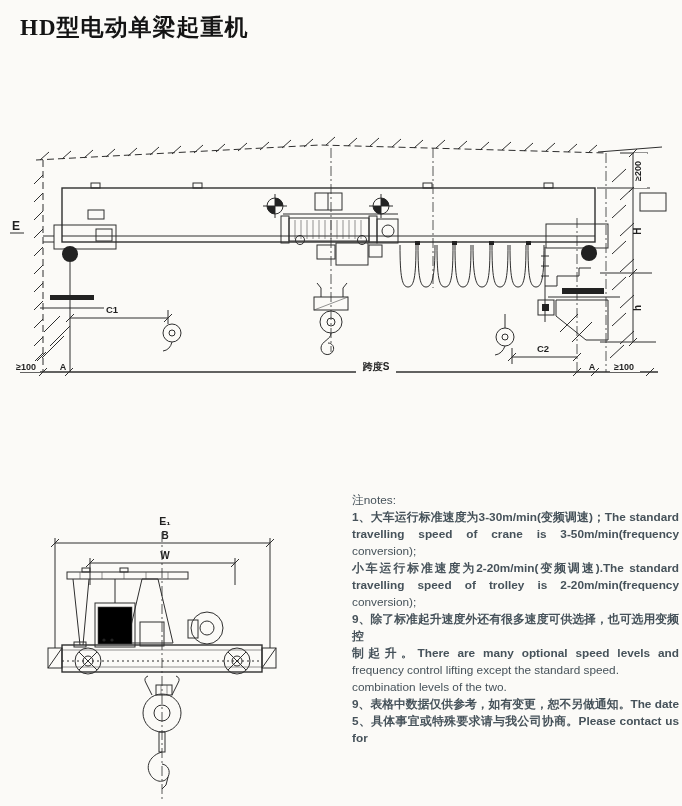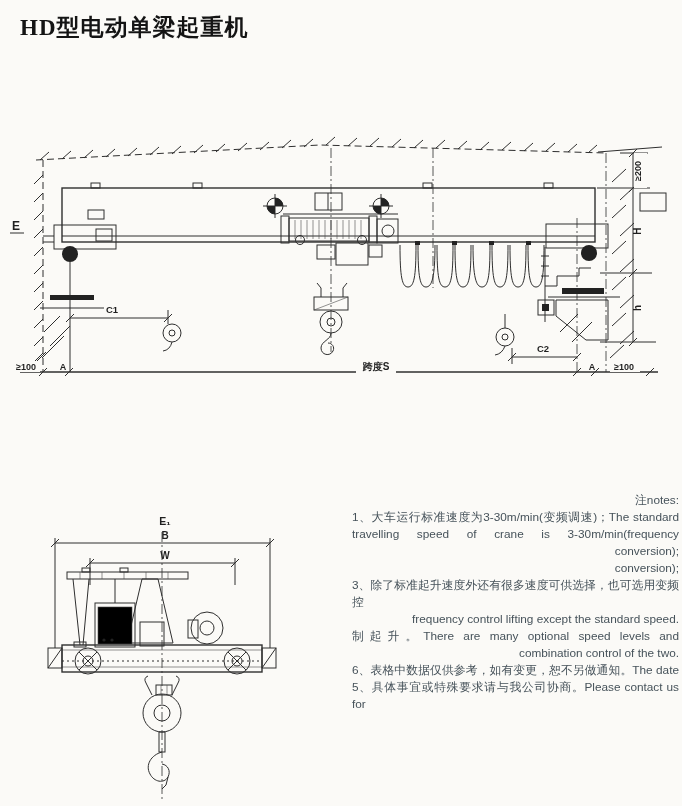--- a/index.html
+++ b/index.html
@@ -4,22 +4,22 @@
 <style>
   html,body{margin:0;padding:0;background:#f2f1ed;}
   #page{position:relative;width:682px;height:806px;background:#fbfaf7;overflow:hidden;
         font-family:"Liberation Sans",sans-serif;color:#222;}
   #title{position:absolute;left:20px;top:12px;font-family:"Liberation Serif",serif;
          font-weight:bold;font-size:23px;letter-spacing:1px;color:#141414;}
   svg{position:absolute;}
   svg text{font-family:"Liberation Sans",sans-serif;fill:#1f1f1f;font-weight:bold;}
   #notes{position:absolute;left:352px;top:492px;width:327px;font-size:11.8px;
          line-height:17px;color:#46525a;}
-  .note-line{width:100%;text-align:right;}
-  .jl{text-align:justify;text-align-last:justify;}
+  .note-line{width:100%;}
+  .jl{text-align:justify;text-align-last:justify;font-weight:bold;}
   .ln{stroke:#2f2f2f;stroke-width:1;fill:none;}
   .thk{stroke-width:1.4;}
   .thin{stroke:#4a4a4a;stroke-width:.6;}
   .dsh{stroke-dasharray:7 4;}
   .cl{stroke-dasharray:10 3 2 3;stroke-width:.8;}
   .fil{fill:#222;stroke:none;}
   .bgp{fill:#fbfaf7;stroke:none;}
 </style>
 </head>
 <body>
@@ -245,25 +245,27 @@
       <circle class="ln" cx="152" cy="213" r="8"></circle>
       <rect class="ln" x="149" y="232" width="6" height="20"></rect>
       <path class="ln" d="M152,252 C141,255 135,265 140,274 C144,282 154,284 158,277 C161,271 158,265 152,264"></path>
       <path class="ln" d="M158,277 L156,285 L152,289"></path>
     </g>
   </svg>
 
   <div id="notes">
     <div class="note-line">注notes:</div>
     <div class="note-line jl">1、大车运行标准速度为3-30m/min(变频调速)；The standard</div>
-    <div class="note-line jl">travelling speed of crane is 3-30m/min(frequency</div>
+    <div class="note-line jl">travelling speed of crane is 3-50m/min(frequency</div>
     <div class="note-line">conversion);</div>
+    <div class="note-line jl">小车运行标准速度为2-20m/min(变频调速).The standard</div>
+    <div class="note-line jl">travelling speed of trolley is 2-20m/min(frequency</div>
     <div class="note-line">conversion);</div>
-    <div class="note-line jl">3、除了标准起升速度外还有很多速度可供选择，也可选用变频控</div>
+    <div class="note-line jl">9、除了标准起升速度外还有很多速度可供选择，也可选用变频控</div>
+    <div class="note-line jl">制起升。There are many optional speed levels and</div>
     <div class="note-line">frequency control lifting except the standard speed.</div>
-    <div class="note-line jl">制起升。There are many optional speed levels and</div>
-    <div class="note-line">combination control of the two.</div>
-    <div class="note-line jl">6、表格中数据仅供参考，如有变更，恕不另做通知。The date</div>
+    <div class="note-line">combination levels of the two.</div>
+    <div class="note-line jl">9、表格中数据仅供参考，如有变更，恕不另做通知。The date</div>
     <div class="note-line jl">5、具体事宜或特殊要求请与我公司协商。Please contact us for</div>
 
   </div>
 
 </div>
 
 </body></html>

